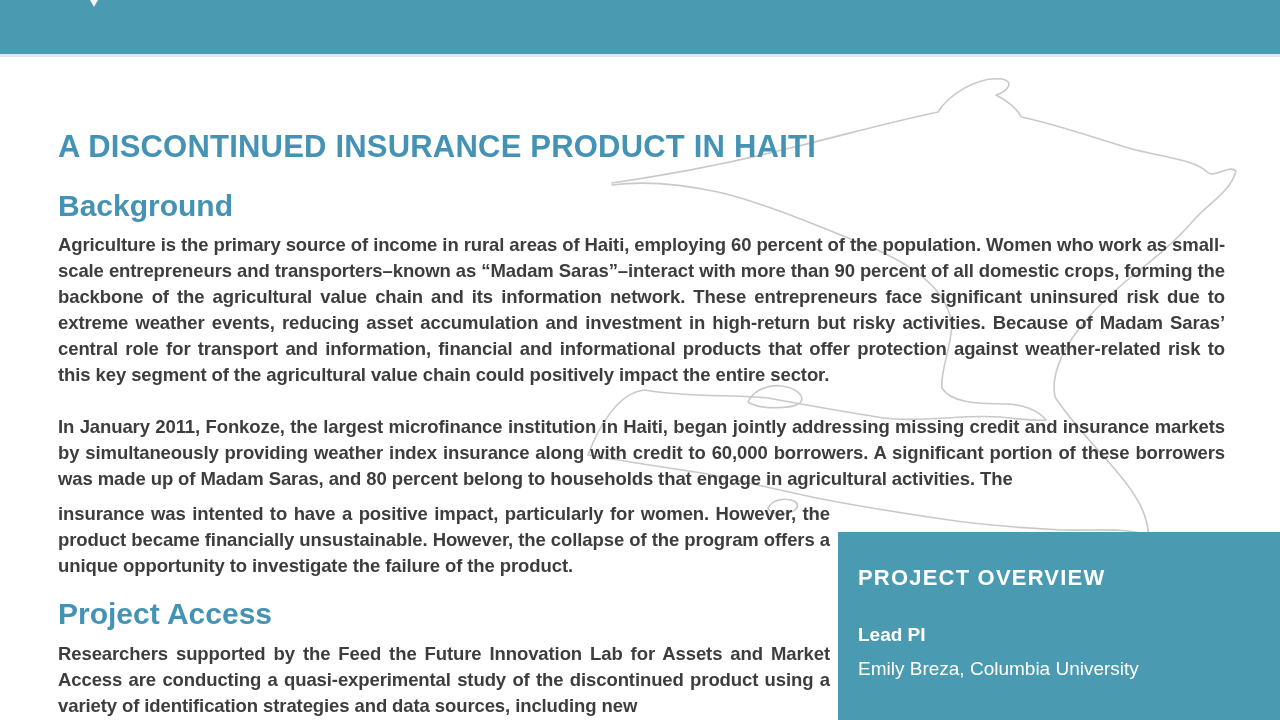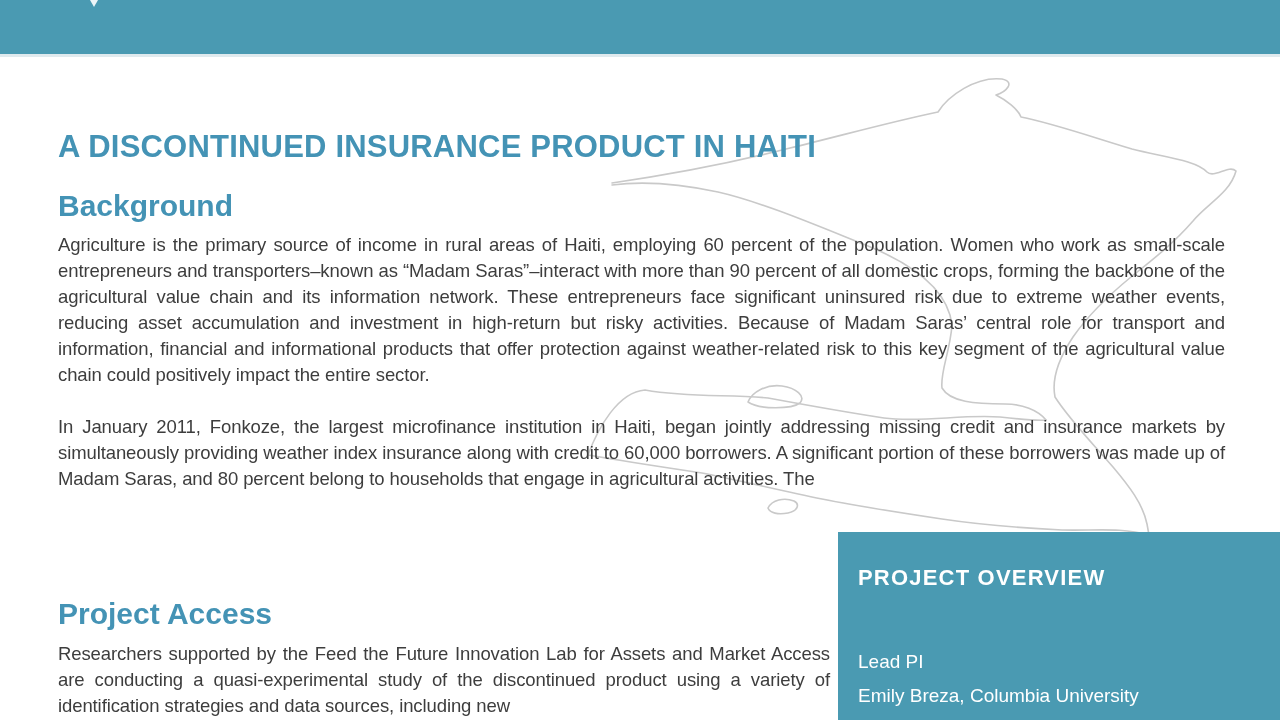--- a/index.html
+++ b/index.html
@@ -26,31 +26,31 @@
   .content{position:absolute;left:0;top:0;width:1280px;height:720px;z-index:1;}
 
   .title{position:absolute;left:58px;top:84px;width:1000px;color:var(--accent);
     font-weight:bold;font-size:31px;line-height:42px;letter-spacing:.2px;}
   .section-heading{position:absolute;left:58px;color:var(--accent);
     font-weight:bold;font-size:30px;}
   .h-background{top:189px;}
   .h-summary{top:597px;}
 
   .para{position:absolute;left:58px;color:var(--body);font-size:18.5px;line-height:26px;
-    text-align:justify;letter-spacing:-0.1px;}
+    text-align:justify;letter-spacing:-0.1px;font-weight:bold;}
   .p1{top:232px;width:1167px;}
   .p2a{top:414px;width:1167px;}
   .p2b{top:501px;width:772px;}
   .p3{top:641px;width:772px;}
 
   .overview{position:absolute;left:838px;top:532px;width:442px;height:188px;
     background:var(--panel);color:var(--panel-text);z-index:2;
     padding:33px 26px 0 20px;}
   .overview-title{font-size:22px;font-weight:bold;letter-spacing:1.2px;}
-  .lead-pi-label{margin-top:60px;font-size:19px;font-weight:normal;}
+  .lead-pi-label{margin-top:33px;font-size:19px;font-weight:bold;}
   .lead-pi-value{margin-top:12px;font-size:19px;}
 </style>
 </head>
 <body>
 
 <div class="page">
 
   <svg class="map-layer" viewBox="0 0 1280 720" xmlns="http://www.w3.org/2000/svg" aria-hidden="true">
 
     <path d="M 612,183
@@ -107,20 +107,21 @@
       <br>
       <span>A DISCONTINUED INSURANCE PRODUCT IN HAITI</span>
     </h1>
 
     <h2 class="section-heading h-background">Background</h2>
 
     <p class="para p1">Agriculture is the primary source of income in rural areas of Haiti, employing 60 percent of the population. Women who work as small-scale entrepreneurs and transporters–known as “Madam Saras”–interact with more than 90 percent of all domestic crops, forming the backbone of the agricultural value chain and its information network. These entrepreneurs face significant uninsured risk due to extreme weather events, reducing asset accumulation and investment in high-return but risky activities. Because of Madam Saras’ central role for transport and information, financial and informational products that offer protection against weather-related risk to this key segment of the agricultural value chain could positively impact the entire sector.</p>
 
     <p class="para p2a">In January 2011, Fonkoze, the largest microfinance institution in Haiti, began jointly addressing missing credit and insurance markets by simultaneously providing weather index insurance along with credit to 60,000 borrowers. A significant portion of these borrowers was made up of Madam Saras, and 80 percent belong to households that engage in agricultural activities. The</p>
 
+    <p class="para p2b">insurance was intented to have a positive impact, particularly for women. However, the product became financially unsustainable. However, the collapse of the program offers a unique opportunity to investigate the failure of the product.</p>
 
     <h2 class="section-heading h-summary">Project Access</h2>
 
     <p class="para p3">Researchers supported by the Feed the Future Innovation Lab for Assets and Market Access are conducting a quasi-experimental study of the discontinued product using a variety of identification strategies and data sources, including new</p>
 
     <aside class="overview">
       <div class="overview-title">PROJECT OVERVIEW</div>
       <div class="lead-pi-label">Lead PI</div>
       <div class="lead-pi-value">Emily Breza, Columbia University</div>
     </aside>

